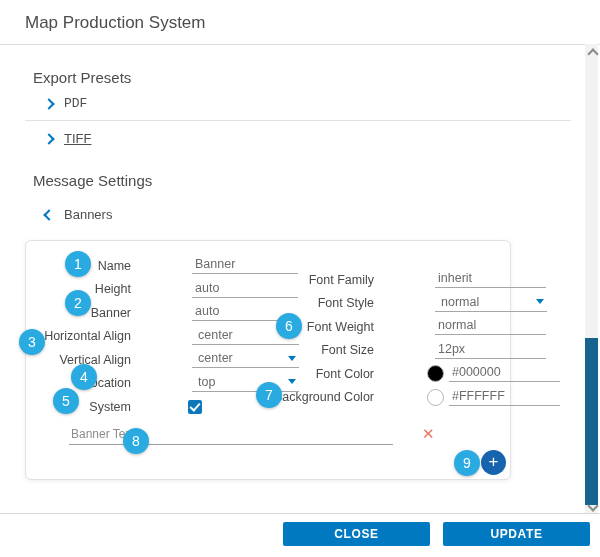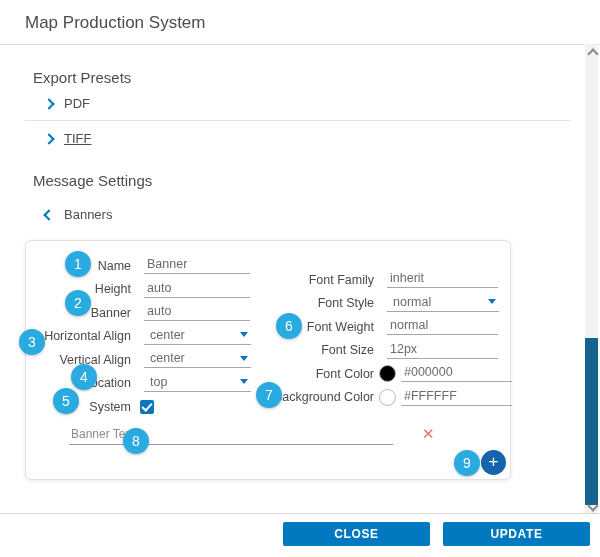--- a/index.html
+++ b/index.html
@@ -11,32 +11,32 @@
   .hdiv{position:absolute;height:1px;background:#dddddd;}
   .div-title{left:0;top:44px;width:600px;}
   .div-pdf{left:25px;top:120px;width:546px;background:#e3e3e3;}
   .div-footer{left:0;top:513px;width:600px;background:#d9d9d9;}
   
   .section-heading{position:absolute;left:33px;font-size:15px;color:#4d4d4d;}
   .h-export{top:69px;} .h-message{top:172px;}
   
   .disclosure{position:absolute;left:45px;display:flex;align-items:center;gap:11px;
               font-size:13px;color:#4d4d4d;cursor:pointer;}
-  .row-pdf{top:96px;} .row-tiff{top:131px;text-decoration:underline;} .row-banners{top:207px;justify-content:space-between;}
+  .row-pdf{top:96px;font-family:Liberation Mono, monospace;} .row-tiff{top:131px;text-decoration:underline;} .row-banners{top:207px;justify-content:space-between;}
   .chev{width:6px;height:6px;border-top:2px solid #0079c1;border-right:2px solid #0079c1;
         display:inline-block;flex:none;}
   .chev.right{transform:rotate(45deg);}
   .chev.left{transform:rotate(-135deg);}
   
   .panel{position:absolute;left:25px;top:240px;width:484px;height:238px;background:#fff;
          border:1px solid #e2e2e2;border-radius:6px;box-shadow:0 1px 4px rgba(0,0,0,.08);}
   .col{position:absolute;}
   .col-left{left:0;top:13px;}
   .col-right{left:243px;top:27px;}
-  .frow{display:flex;align-items:center;height:23.5px;}
+  .frow{display:flex;align-items:center;height:23.5px;gap:48px;}
   .flabel{width:105px;text-align:right;font-size:12.5px;color:#4a4a4a;flex:none;}
   .ctl{margin-left:13px;}
   .line-input{width:103px;border:none;border-bottom:1px solid #a6a6a6;background:transparent;
               font-family:inherit;font-size:12.5px;color:#6b6b6b;padding:0 0 2px 3px;outline:none;}
   .col-right .line-input{width:108px;}
   .sel{width:98px;border-bottom:1px solid #a6a6a6;display:flex;justify-content:space-between;
        align-items:center;font-size:12.5px;color:#6b6b6b;padding:0 3px 2px 6px;cursor:pointer;}
   .col-right .sel{width:103px;}
   .tri{width:0;height:0;border-left:4px solid transparent;border-right:4px solid transparent;
        border-top:5px solid #0079c1;flex:none;}

